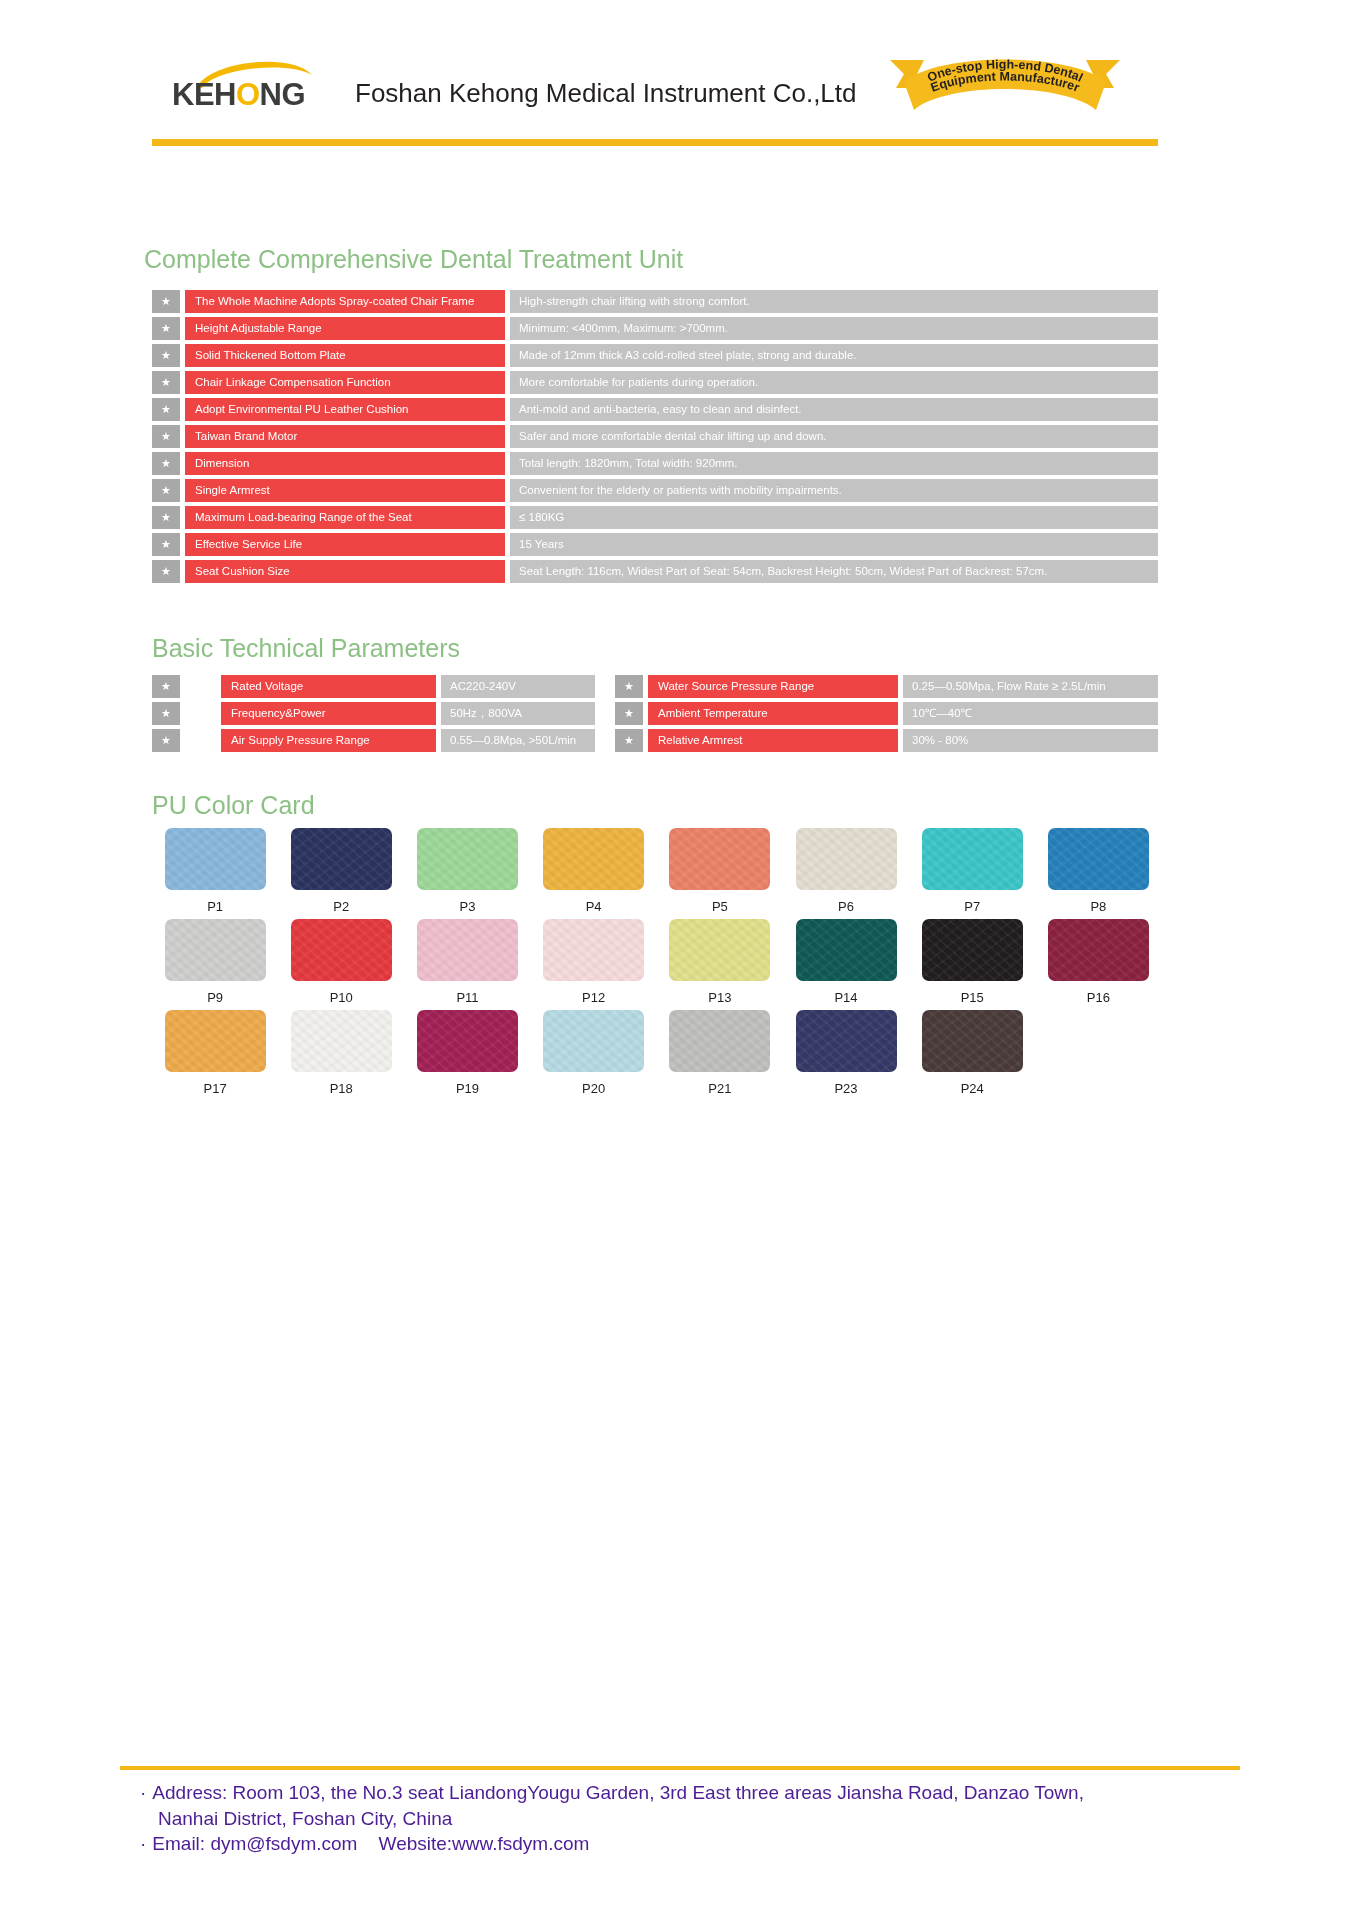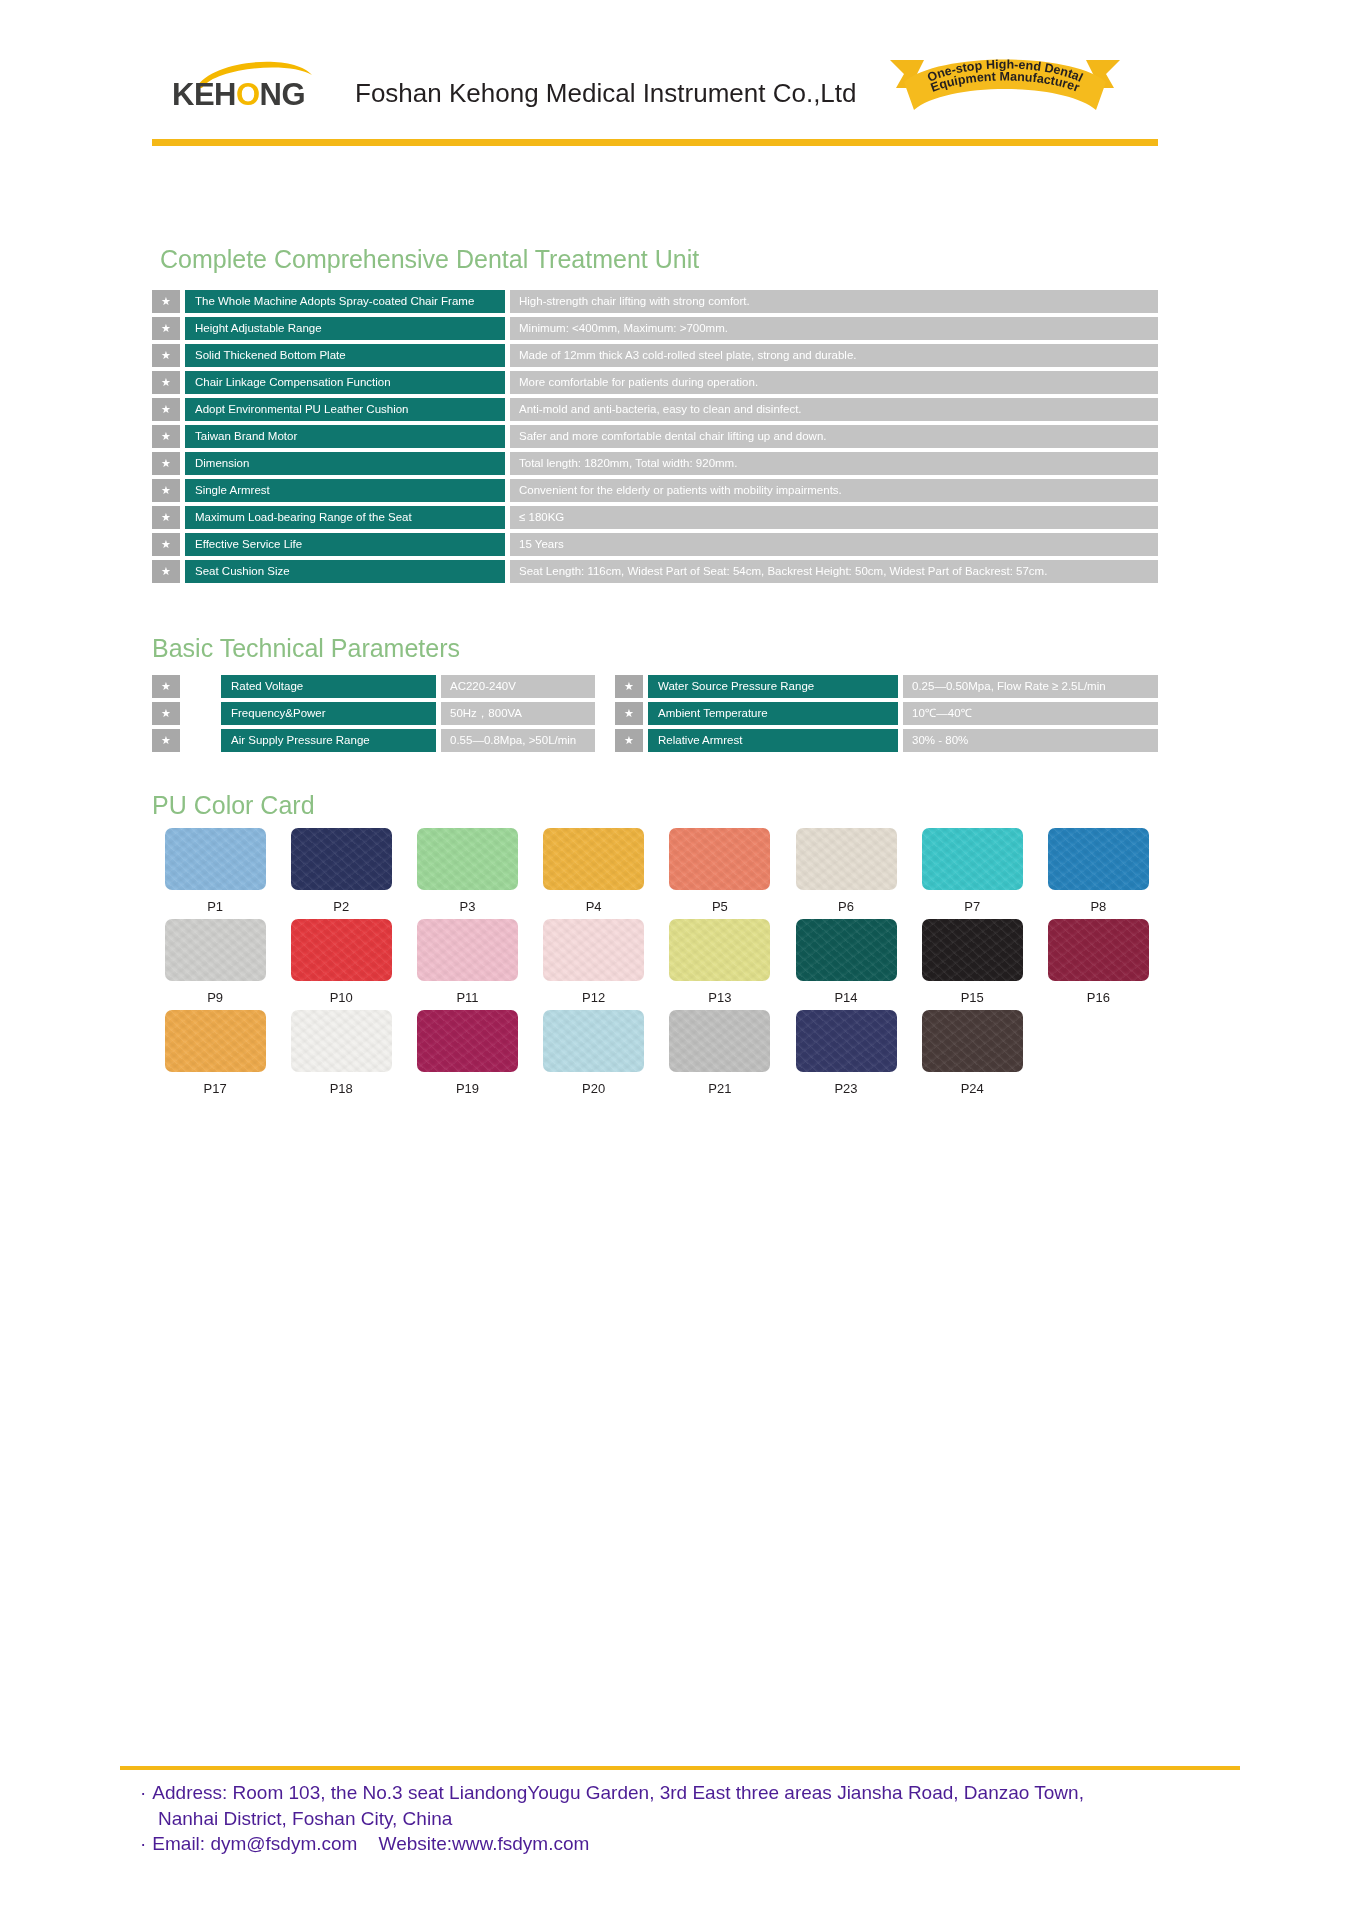--- a/index.html
+++ b/index.html
@@ -105,21 +105,21 @@
   .star-cell {
     width: 28px;
     background: #a8a8a8;
     color: #ffffff;
     font-size: 11px;
     line-height: 23px;
     text-align: center;
     flex: 0 0 28px;
   }
   .label-cell {
-    background: #0f766e;
+    background: #ef4444;
     color: #ffffff;
     font-size: 11.5px;
     line-height: 23px;
     padding-left: 10px;
     box-sizing: border-box;
     overflow: hidden;
     white-space: nowrap;
   }
   .value-cell {
     background: #c3c3c3;
@@ -239,21 +239,21 @@
       </text>
       <text font-family="'Liberation Sans', sans-serif" font-size="12.5" font-weight="bold" fill="#231f20">
         <textPath href="#arc2" startOffset="50%" text-anchor="middle">Equipment Manufacturer</textPath>
       </text>
     </svg>
   </div>
 
   <div class="header-rule"></div>
 </div>
 
-<div class="section-title" style="left:160px; top:245px;text-align:center;">Complete Comprehensive Dental Treatment Unit</div>
+<div class="section-title" style="left:144px; top:245px;text-align:center;">Complete Comprehensive Dental Treatment Unit</div>
 
 <div class="spec-table" id="table-main">
     <div class="spec-row">
       <div class="star-cell">★</div>
       <div class="label-cell">The Whole Machine Adopts Spray-coated Chair Frame</div>
       <div class="value-cell">High-strength chair lifting with strong comfort.</div>
     </div>
     <div class="spec-row">
       <div class="star-cell">★</div>
       <div class="label-cell">Height Adjustable Range</div>

